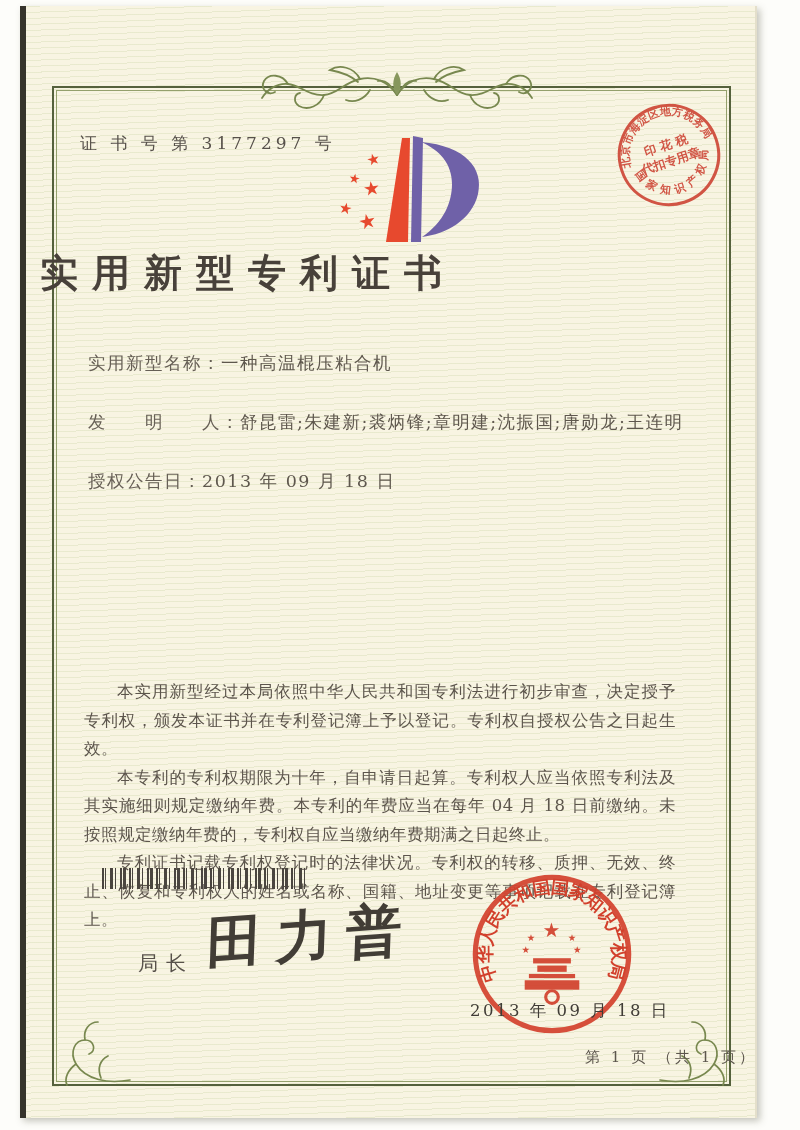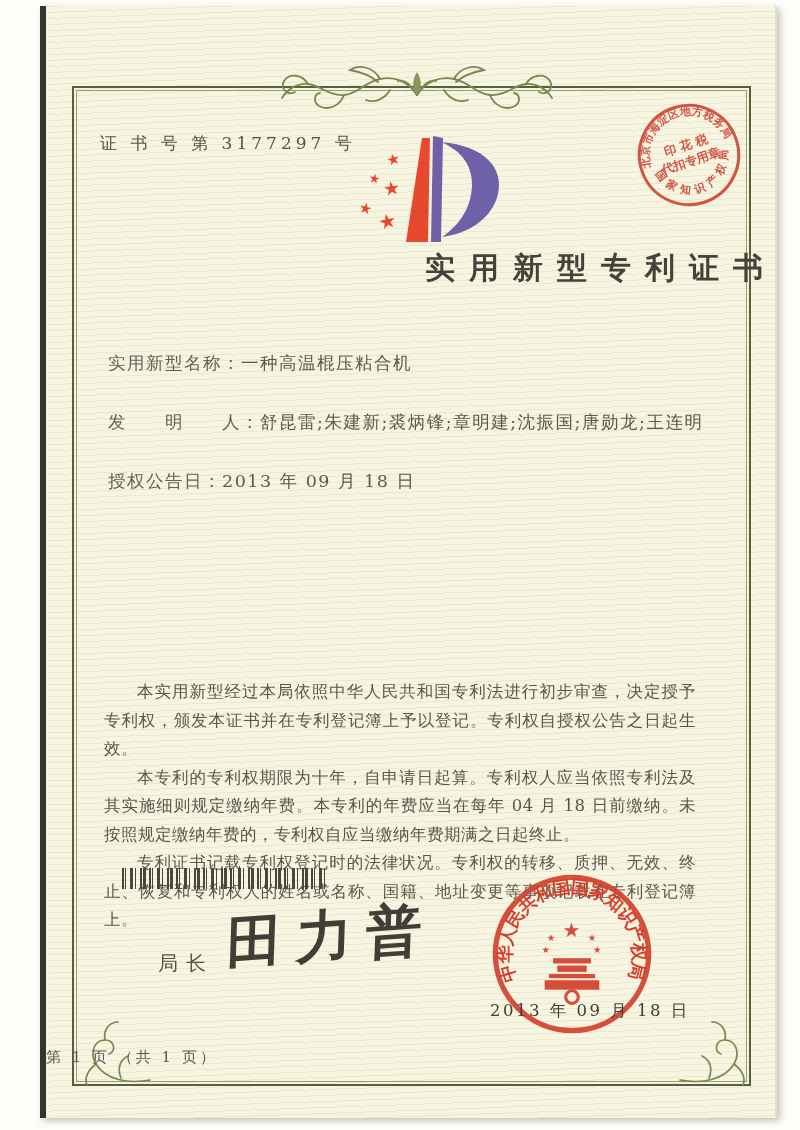--- a/index.html
+++ b/index.html
@@ -3,21 +3,21 @@
 <meta charset="utf-8">
 <style>
   html,body{margin:0;padding:0;}
   body{
     width:800px;height:1130px;position:relative;overflow:hidden;
     background:#fdfdfa;
     font-family:"DejaVu Serif","Liberation Serif",serif;
   }
   
   .paper{
-    position:absolute;left:40px;top:6px;width:737px;height:1112px;
+    position:absolute;left:20px;top:6px;width:737px;height:1112px;
     background:
       repeating-linear-gradient(178deg, rgba(171,191,124,0.20) 0 1px, rgba(171,191,124,0) 1px 6px),
       #f8f4e2;
     border-left:6px solid #36342c;
     box-sizing:border-box;
     box-shadow:3px 3px 7px rgba(90,88,70,.35), inset -2px 0 0 #e4dfcb;
     position:absolute;
   }
   .inner{position:absolute;left:0;top:0;right:0;bottom:0;}
   
@@ -31,21 +31,21 @@
   }
   .ornament{position:absolute;pointer-events:none;}
   
   .cert-no{
     position:absolute;left:54px;top:126px;
     font-size:17px;color:#56504a;letter-spacing:4px;
   }
   .logo{position:absolute;left:300px;top:118px;width:160px;height:130px;}
   .title{
     position:absolute;left:0;top:242px;width:100%;
-    text-align:right;font-size:30px;font-weight:bold;color:#48413a;
+    text-align:left;font-size:38px;font-weight:bold;color:#48413a;
     letter-spacing:14px;text-indent:14px;
   }
   
   .fields{position:absolute;left:62px;top:345px;width:600px;}
   .frow{height:59px;font-size:17.5px;color:#665f55;letter-spacing:1.5px;white-space:nowrap;}
   .frow .lab{color:#665f55;}
   .frow .val{color:#5e574d;}
   
   .body-text{
     position:absolute;left:58px;top:672px;width:592px;
@@ -78,21 +78,21 @@
   
   .seal{position:absolute;left:442px;top:864px;width:168px;height:168px;}
   .seal-date{
     position:absolute;left:444px;top:994px;
     font-size:16.5px;color:#403c36;letter-spacing:2.5px;white-space:nowrap;
   }
   
   .stamp{position:absolute;left:582px;top:88px;width:122px;height:122px;transform:rotate(-18deg);}
   
   .footer{
-    position:absolute;left:0;top:1042px;width:100%;text-align:left;
+    position:absolute;left:0;top:1042px;width:100%;text-align:right;
     font-size:15px;color:#5c564d;letter-spacing:3px;
   }
   .seal-svg-text{font-family:"DejaVu Serif",serif;}
 </style>
 </head>
 <body>
 
 <div class="paper">
   <div class="inner">
 

